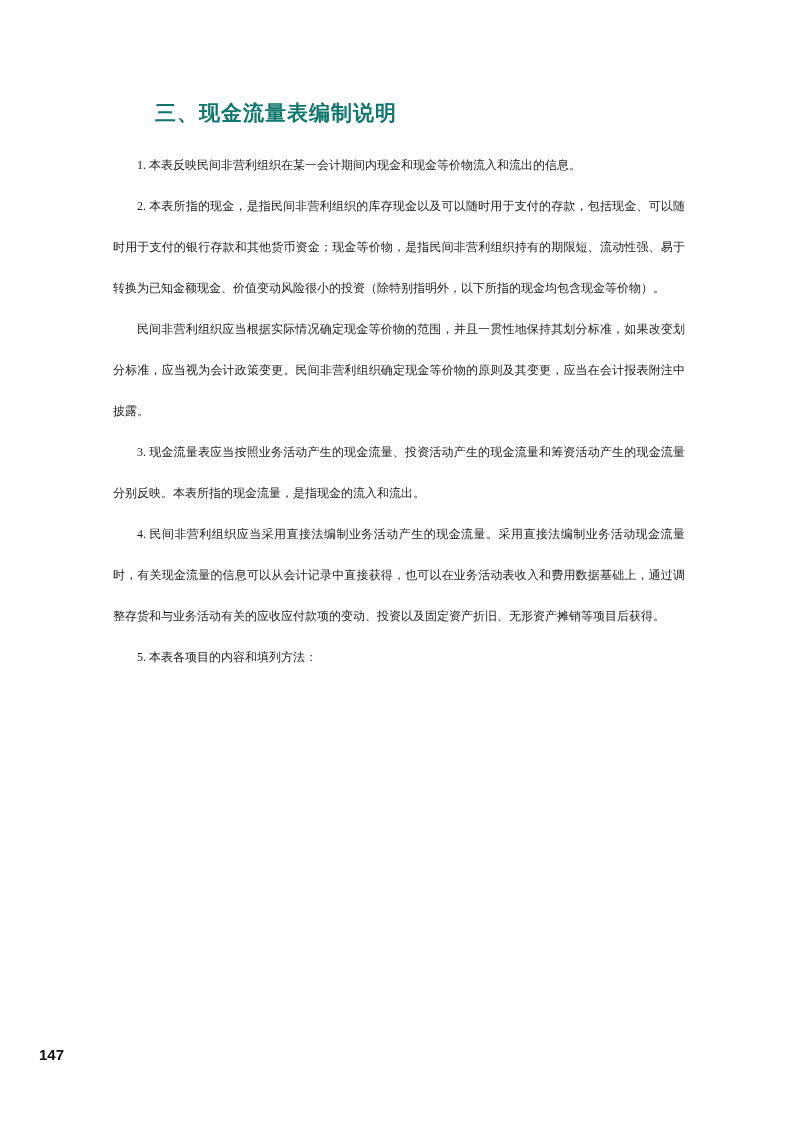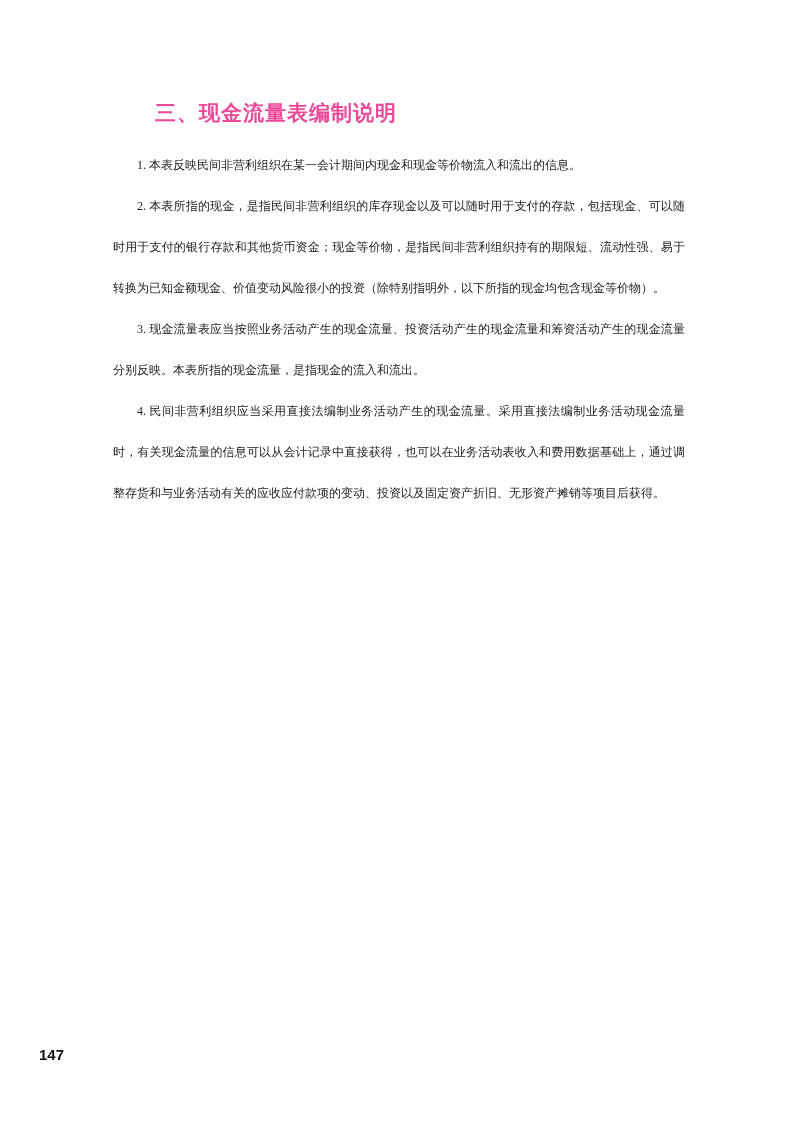--- a/index.html
+++ b/index.html
@@ -22,21 +22,21 @@
     top: 92px;
     width: 572px;
   }
   .doc-heading {
     margin: 0 0 12px 0;
     font-family: "Liberation Sans", "DejaVu Sans", sans-serif;
     font-size: 21px;
     font-weight: bold;
     line-height: 41px;
     text-indent: 2em;
-    color: #ec4899;
+    color: #0f766e;
     letter-spacing: 1px;
   }
   .doc-paragraph {
     margin: 0;
     font-size: 12px;
     line-height: 41px;
     text-align: justify;
     text-justify: inter-character;
     text-indent: 2em;
     color: #1c1c1c;
@@ -59,20 +59,22 @@
   }
 </style>
 </head>
 <body>
 
 <div class="page">
   <div class="content">
     <h1 class="doc-heading">三、现金流量表编制说明</h1>
     <p class="doc-paragraph">1. 本表反映民间非营利组织在某一会计期间内现金和现金等价物流入和流出的信息。</p>
     <p class="doc-paragraph">2. 本表所指的现金，是指民间非营利组织的库存现金以及可以随时用于支付的存款，包括现金、可以随时用于支付的银行存款和其他货币资金；现金等价物，是指民间非营利组织持有的期限短、流动性强、易于转换为已知金额现金、价值变动风险很小的投资（除特别指明外，以下所指的现金均包含现金等价物）。</p>
+    <p class="doc-paragraph">民间非营利组织应当根据实际情况确定现金等价物的范围，并且一贯性地保持其划分标准，如果改变划分标准，应当视为会计政策变更。民间非营利组织确定现金等价物的原则及其变更，应当在会计报表附注中披露。</p>
     <p class="doc-paragraph">3. 现金流量表应当按照业务活动产生的现金流量、投资活动产生的现金流量和筹资活动产生的现金流量分别反映。本表所指的现金流量，是指现金的流入和流出。</p>
     <p class="doc-paragraph">4. 民间非营利组织应当采用直接法编制业务活动产生的现金流量。采用直接法编制业务活动现金流量时，有关现金流量的信息可以从会计记录中直接获得，也可以在业务活动表收入和费用数据基础上，通过调整存货和与业务活动有关的应收应付款项的变动、投资以及固定资产折旧、无形资产摊销等项目后获得。</p>
+    <p class="doc-paragraph">5. 本表各项目的内容和填列方法：</p>
   </div>
 
   <div class="page-footer">
     <span class="page-number">147</span>
   </div>
 </div>
 
 </body></html>

